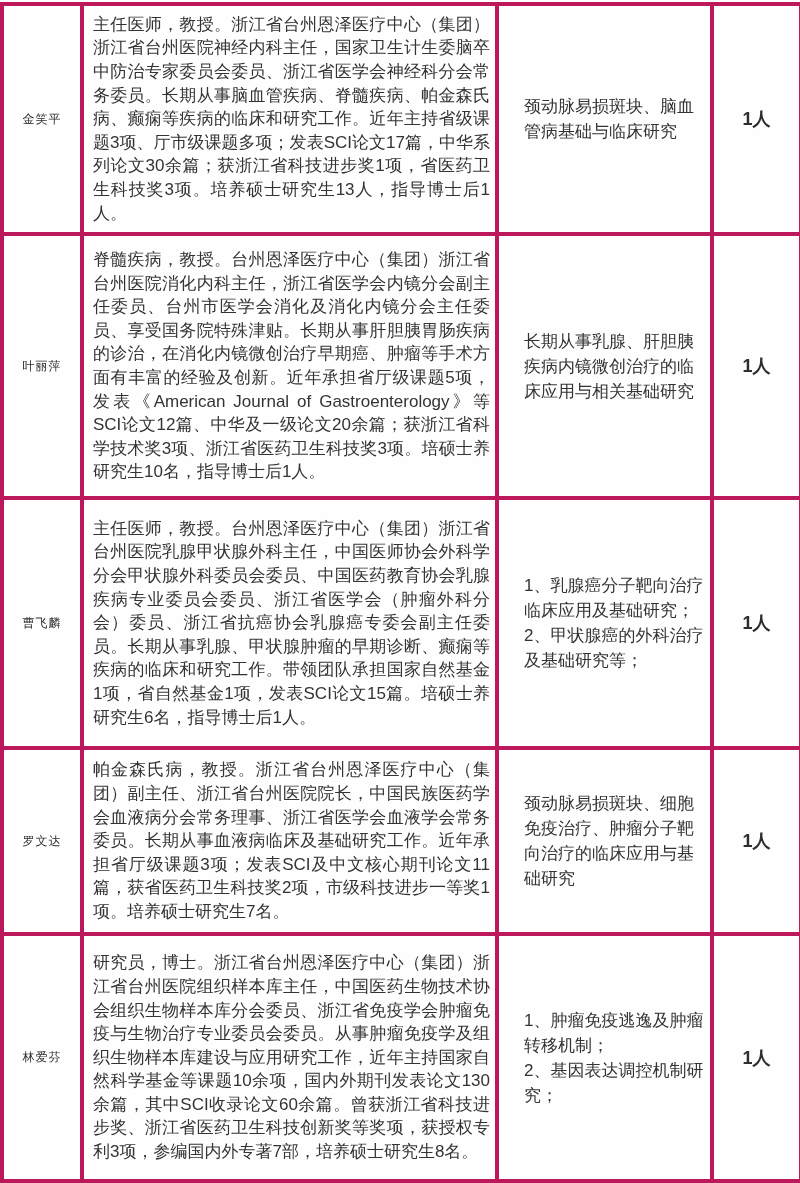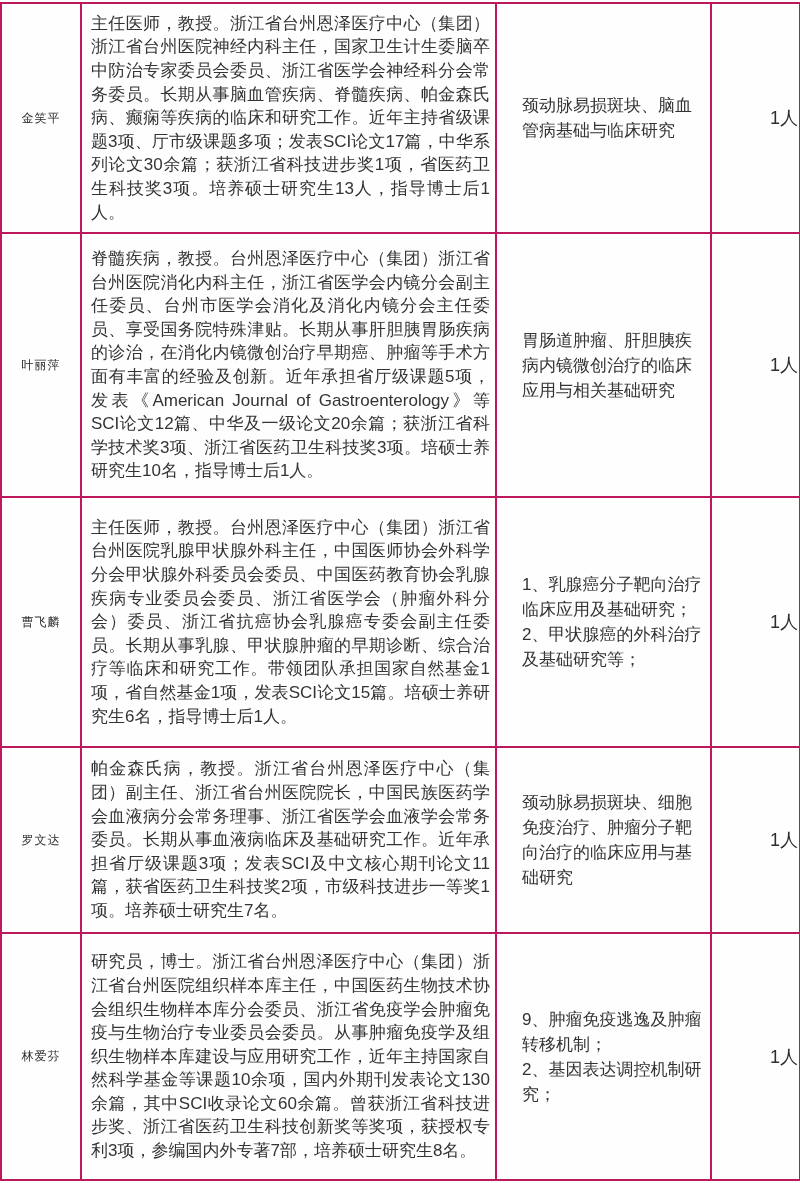--- a/index.html
+++ b/index.html
@@ -6,21 +6,21 @@
   .page{
     width:800px;height:1183px;background:#fdfdfd;overflow:hidden;
     font-family:"Liberation Sans","DejaVu Sans",sans-serif;color:#333;
     box-sizing:border-box;padding-top:2px;
   }
   table.mentors{
     width:799px;border-collapse:collapse;table-layout:fixed;
     background:#fefefe;
   }
   td{
-    border:2px solid #be185d;
+    border:4px solid #be185d;
     vertical-align:middle;
     box-sizing:border-box;
     overflow:hidden;
   }
   td.name{
     width:80px;text-align:center;
     font-size:12px;letter-spacing:1px;color:#2e2e2e;font-family:Liberation Serif, serif;
   }
   td.bio{
     width:415px;
@@ -28,22 +28,22 @@
     text-align:justify;text-justify:inter-ideograph;
     padding:4px 5px 4px 9px;color:#333;
   }
   td.research{
     width:215px;
     font-size:17px;line-height:25px;
     padding:4px 6px 4px 25px;color:#333;
     white-space:pre-line;
   }
   td.quota{
-    width:89px;text-align:right;
-    font-size:18px;color:#2e2e2e;
+    width:89px;text-align:center;
+    font-size:18px;color:#2e2e2e;font-weight:bold;
   }
   tr.r1{height:230px;}
   tr.r2{height:264px;}
   tr.r3{height:250px;}
   tr.r4{height:186px;}
   tr.r5{height:247px;}
 </style>
 </head>
 <body>
 
@@ -58,38 +58,38 @@
     <tbody>
       <tr class="r1">
         <td class="name">金笑平</td>
         <td class="bio">主任医师，教授。浙江省台州恩泽医疗中心（集团）浙江省台州医院神经内科主任，国家卫生计生委脑卒中防治专家委员会委员、浙江省医学会神经科分会常务委员。长期从事脑血管疾病、脊髓疾病、帕金森氏病、癫痫等疾病的临床和研究工作。近年主持省级课题3项、厅市级课题多项；发表SCI论文17篇，中华系列论文30余篇；获浙江省科技进步奖1项，省医药卫生科技奖3项。培养硕士研究生13人，指导博士后1人。</td>
         <td class="research">颈动脉易损斑块、脑血管病基础与临床研究</td>
         <td class="quota">1人</td>
       </tr>
       <tr class="r2">
         <td class="name">叶丽萍</td>
         <td class="bio">脊髓疾病，教授。台州恩泽医疗中心（集团）浙江省台州医院消化内科主任，浙江省医学会内镜分会副主任委员、台州市医学会消化及消化内镜分会主任委员、享受国务院特殊津贴。长期从事肝胆胰胃肠疾病的诊治，在消化内镜微创治疗早期癌、肿瘤等手术方面有丰富的经验及创新。近年承担省厅级课题5项，发表《American Journal of Gastroenterology》等SCI论文12篇、中华及一级论文20余篇；获浙江省科学技术奖3项、浙江省医药卫生科技奖3项。培硕士养研究生10名，指导博士后1人。</td>
-        <td class="research">胃肠道肿瘤、肝胆胰疾病内镜微创治疗的临床应用与相关基础研究</td>
+        <td class="research">长期从事乳腺、肝胆胰疾病内镜微创治疗的临床应用与相关基础研究</td>
         <td class="quota">1人</td>
       </tr>
       <tr class="r3">
         <td class="name">曹飞麟</td>
-        <td class="bio">主任医师，教授。台州恩泽医疗中心（集团）浙江省台州医院乳腺甲状腺外科主任，中国医师协会外科学分会甲状腺外科委员会委员、中国医药教育协会乳腺疾病专业委员会委员、浙江省医学会（肿瘤外科分会）委员、浙江省抗癌协会乳腺癌专委会副主任委员。长期从事乳腺、甲状腺肿瘤的早期诊断、综合治疗等临床和研究工作。带领团队承担国家自然基金1项，省自然基金1项，发表SCI论文15篇。培硕士养研究生6名，指导博士后1人。</td>
+        <td class="bio">主任医师，教授。台州恩泽医疗中心（集团）浙江省台州医院乳腺甲状腺外科主任，中国医师协会外科学分会甲状腺外科委员会委员、中国医药教育协会乳腺疾病专业委员会委员、浙江省医学会（肿瘤外科分会）委员、浙江省抗癌协会乳腺癌专委会副主任委员。长期从事乳腺、甲状腺肿瘤的早期诊断、癫痫等疾病的临床和研究工作。带领团队承担国家自然基金1项，省自然基金1项，发表SCI论文15篇。培硕士养研究生6名，指导博士后1人。</td>
         <td class="research">1、乳腺癌分子靶向治疗临床应用及基础研究；
 2、甲状腺癌的外科治疗及基础研究等；</td>
         <td class="quota">1人</td>
       </tr>
       <tr class="r4">
         <td class="name">罗文达</td>
         <td class="bio">帕金森氏病，教授。浙江省台州恩泽医疗中心（集团）副主任、浙江省台州医院院长，中国民族医药学会血液病分会常务理事、浙江省医学会血液学会常务委员。长期从事血液病临床及基础研究工作。近年承担省厅级课题3项；发表SCI及中文核心期刊论文11篇，获省医药卫生科技奖2项，市级科技进步一等奖1项。培养硕士研究生7名。</td>
         <td class="research">颈动脉易损斑块、细胞免疫治疗、肿瘤分子靶向治疗的临床应用与基础研究</td>
         <td class="quota">1人</td>
       </tr>
       <tr class="r5">
         <td class="name">林爱芬</td>
         <td class="bio">研究员，博士。浙江省台州恩泽医疗中心（集团）浙江省台州医院组织样本库主任，中国医药生物技术协会组织生物样本库分会委员、浙江省免疫学会肿瘤免疫与生物治疗专业委员会委员。从事肿瘤免疫学及组织生物样本库建设与应用研究工作，近年主持国家自然科学基金等课题10余项，国内外期刊发表论文130余篇，其中SCI收录论文60余篇。曾获浙江省科技进步奖、浙江省医药卫生科技创新奖等奖项，获授权专利3项，参编国内外专著7部，培养硕士研究生8名。</td>
-        <td class="research">9、肿瘤免疫逃逸及肿瘤转移机制；
+        <td class="research">1、肿瘤免疫逃逸及肿瘤转移机制；
 2、基因表达调控机制研究；</td>
         <td class="quota">1人</td>
       </tr>
     </tbody>
   </table>
 </div>
 
 </body></html>

